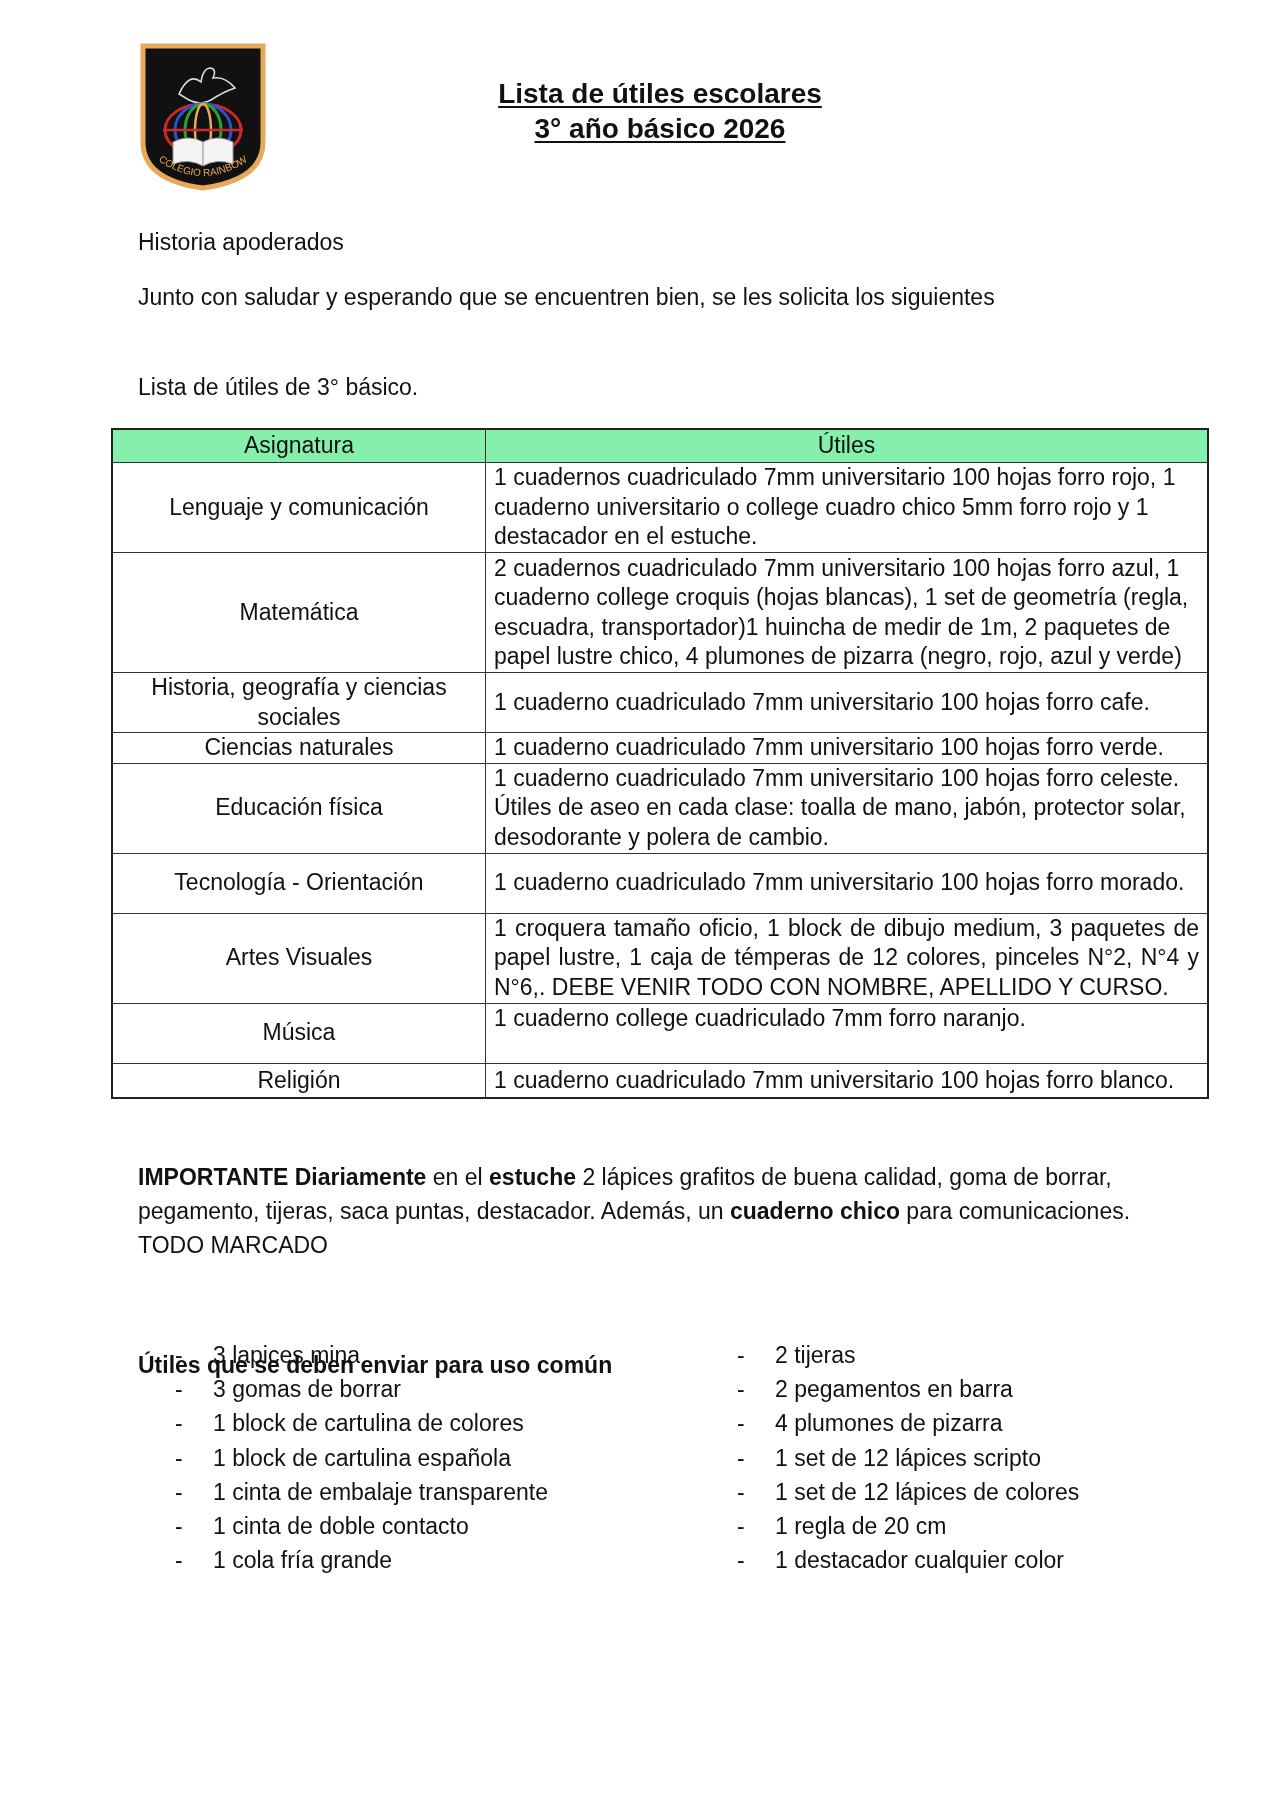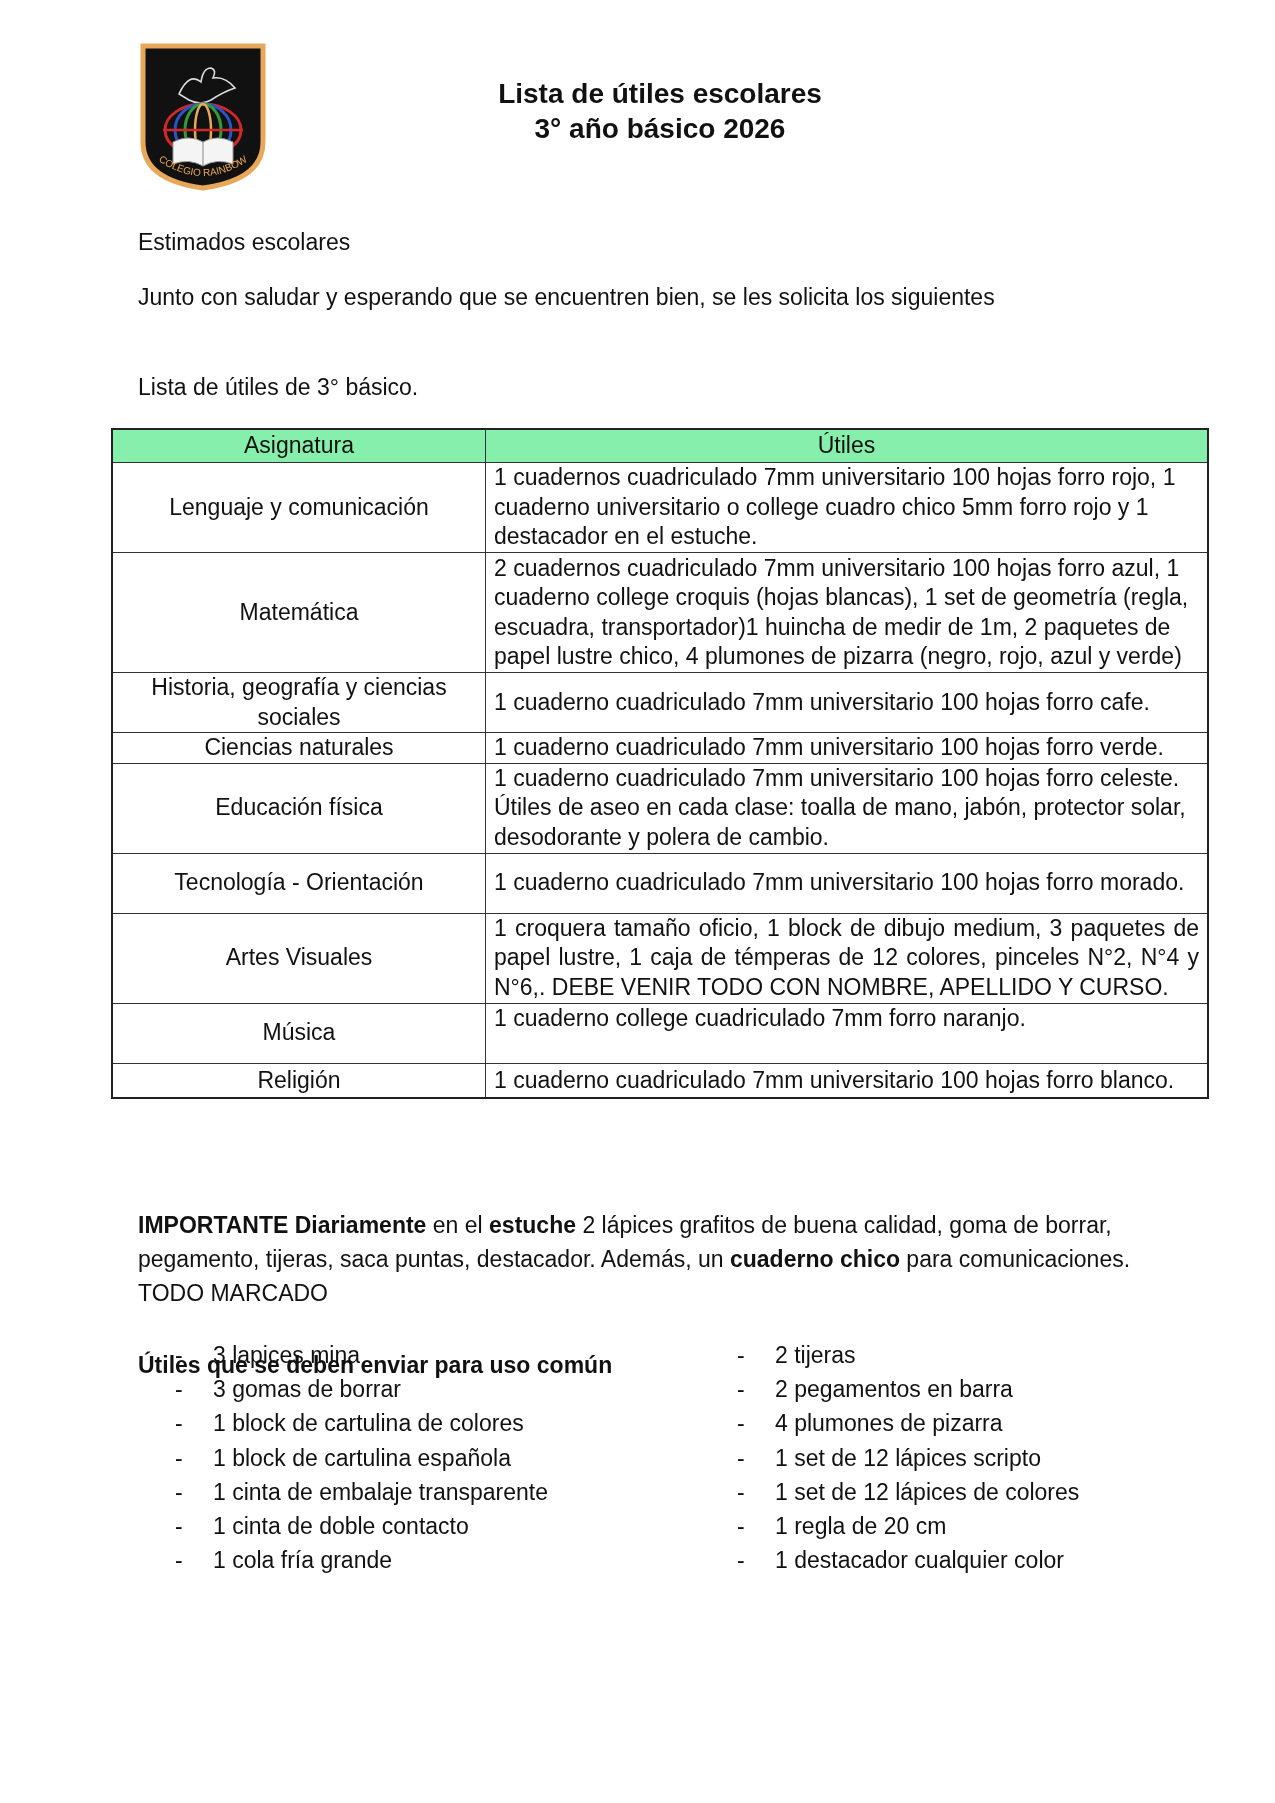--- a/index.html
+++ b/index.html
@@ -1,21 +1,21 @@
 <!DOCTYPE html>
 <html><head>
 <meta charset="utf-8">
 <style>
   html, body { margin: 0; padding: 0; background: #ffffff; }
   body { width: 1275px; height: 1803px; position: relative; overflow: hidden;
          font-family: "Liberation Sans", sans-serif; color: #111; }
   .logo { position: absolute; left: 139px; top: 42px; width: 128px; height: 150px; }
   .title { position: absolute; left: 340px; top: 76px; width: 640px; text-align: center;
            font-weight: bold; font-size: 28px; line-height: 35px; }
-  .title span { text-decoration-thickness: 2px; text-underline-offset: 3px; display: block; }
+  .title span { text-decoration: underline; text-decoration-thickness: 2px; text-underline-offset: 3px; display: block; }
   .p { position: absolute; left: 138px; font-size: 23px; line-height: 34px; width: 1010px; }
   table.utiles { position: absolute; left: 111px; top: 428px; width: 1098px; border-collapse: collapse;
                  font-size: 23px; line-height: 29.5px; }
   table.utiles td, table.utiles th { border: 1.5px solid #333; padding: 0 8px; vertical-align: middle; font-weight: normal; }
   table.utiles { border: 2.5px solid #222; }
   table.utiles th { background: #86efac; text-align: center; height: 32px; }
   table.utiles td.subj { width: 272px; text-align: center; }
   table.utiles td.items { text-align: left; }
   table.utiles td.top { vertical-align: top; }
   .b { font-weight: bold; }
@@ -46,21 +46,21 @@
       </defs>
     <text font-family="Liberation Sans, sans-serif" font-size="10" fill="#e8a85a"><textPath href="#arc" startOffset="50%" text-anchor="middle">COLEGIO RAINBOW</textPath></text>
   </svg>
 </div>
 
 <div class="title">
   <span>Lista de útiles escolares</span>
   <span>3° año básico 2026</span>
 </div>
 
-<div class="p" style="top:225px;">Estimados escolares</div>
+<div class="p" style="top:225px;">Historia apoderados</div>
 <div class="p" style="top:280px;">
   <div>Junto con saludar y esperando que se encuentren bien, se les solicita los siguientes</div>
 </div>
 <div class="p" style="top:370px;">Lista de útiles de 3° básico.</div>
 
 <table class="utiles">
   <thead>
     <tr>
       <th>Asignatura</th>
       <th>Útiles</th>
@@ -99,21 +99,21 @@
       <td class="subj">Música</td>
       <td class="items top">1 cuaderno college cuadriculado 7mm forro naranjo.</td>
     </tr>
     <tr style="height:35px;">
       <td class="subj">Religión</td>
       <td class="items">1 cuaderno cuadriculado 7mm universitario 100 hojas forro blanco.</td>
     </tr>
   </tbody>
 </table>
 
-<div class="p" style="top:1160px;margin-top:48px;">
+<div class="p" style="top:1160px;">
   <span class="b">IMPORTANTE</span>
   <span class="b">Diariamente</span><span> en el </span><span class="b">estuche</span><span> 2 lápices grafitos de buena calidad, goma de borrar, pegamento, tijeras, saca puntas, destacador. Además, un </span><span class="b">cuaderno chico</span><span> para comunicaciones. TODO MARCADO</span>
 </div>
 
 <div class="h2">Útiles que se deben enviar para uso común</div>
 
 <div class="col" style="left:138px;">
   <div class="li">
       <span class="dash">-</span>
       <span>3 lapices mina</span>

